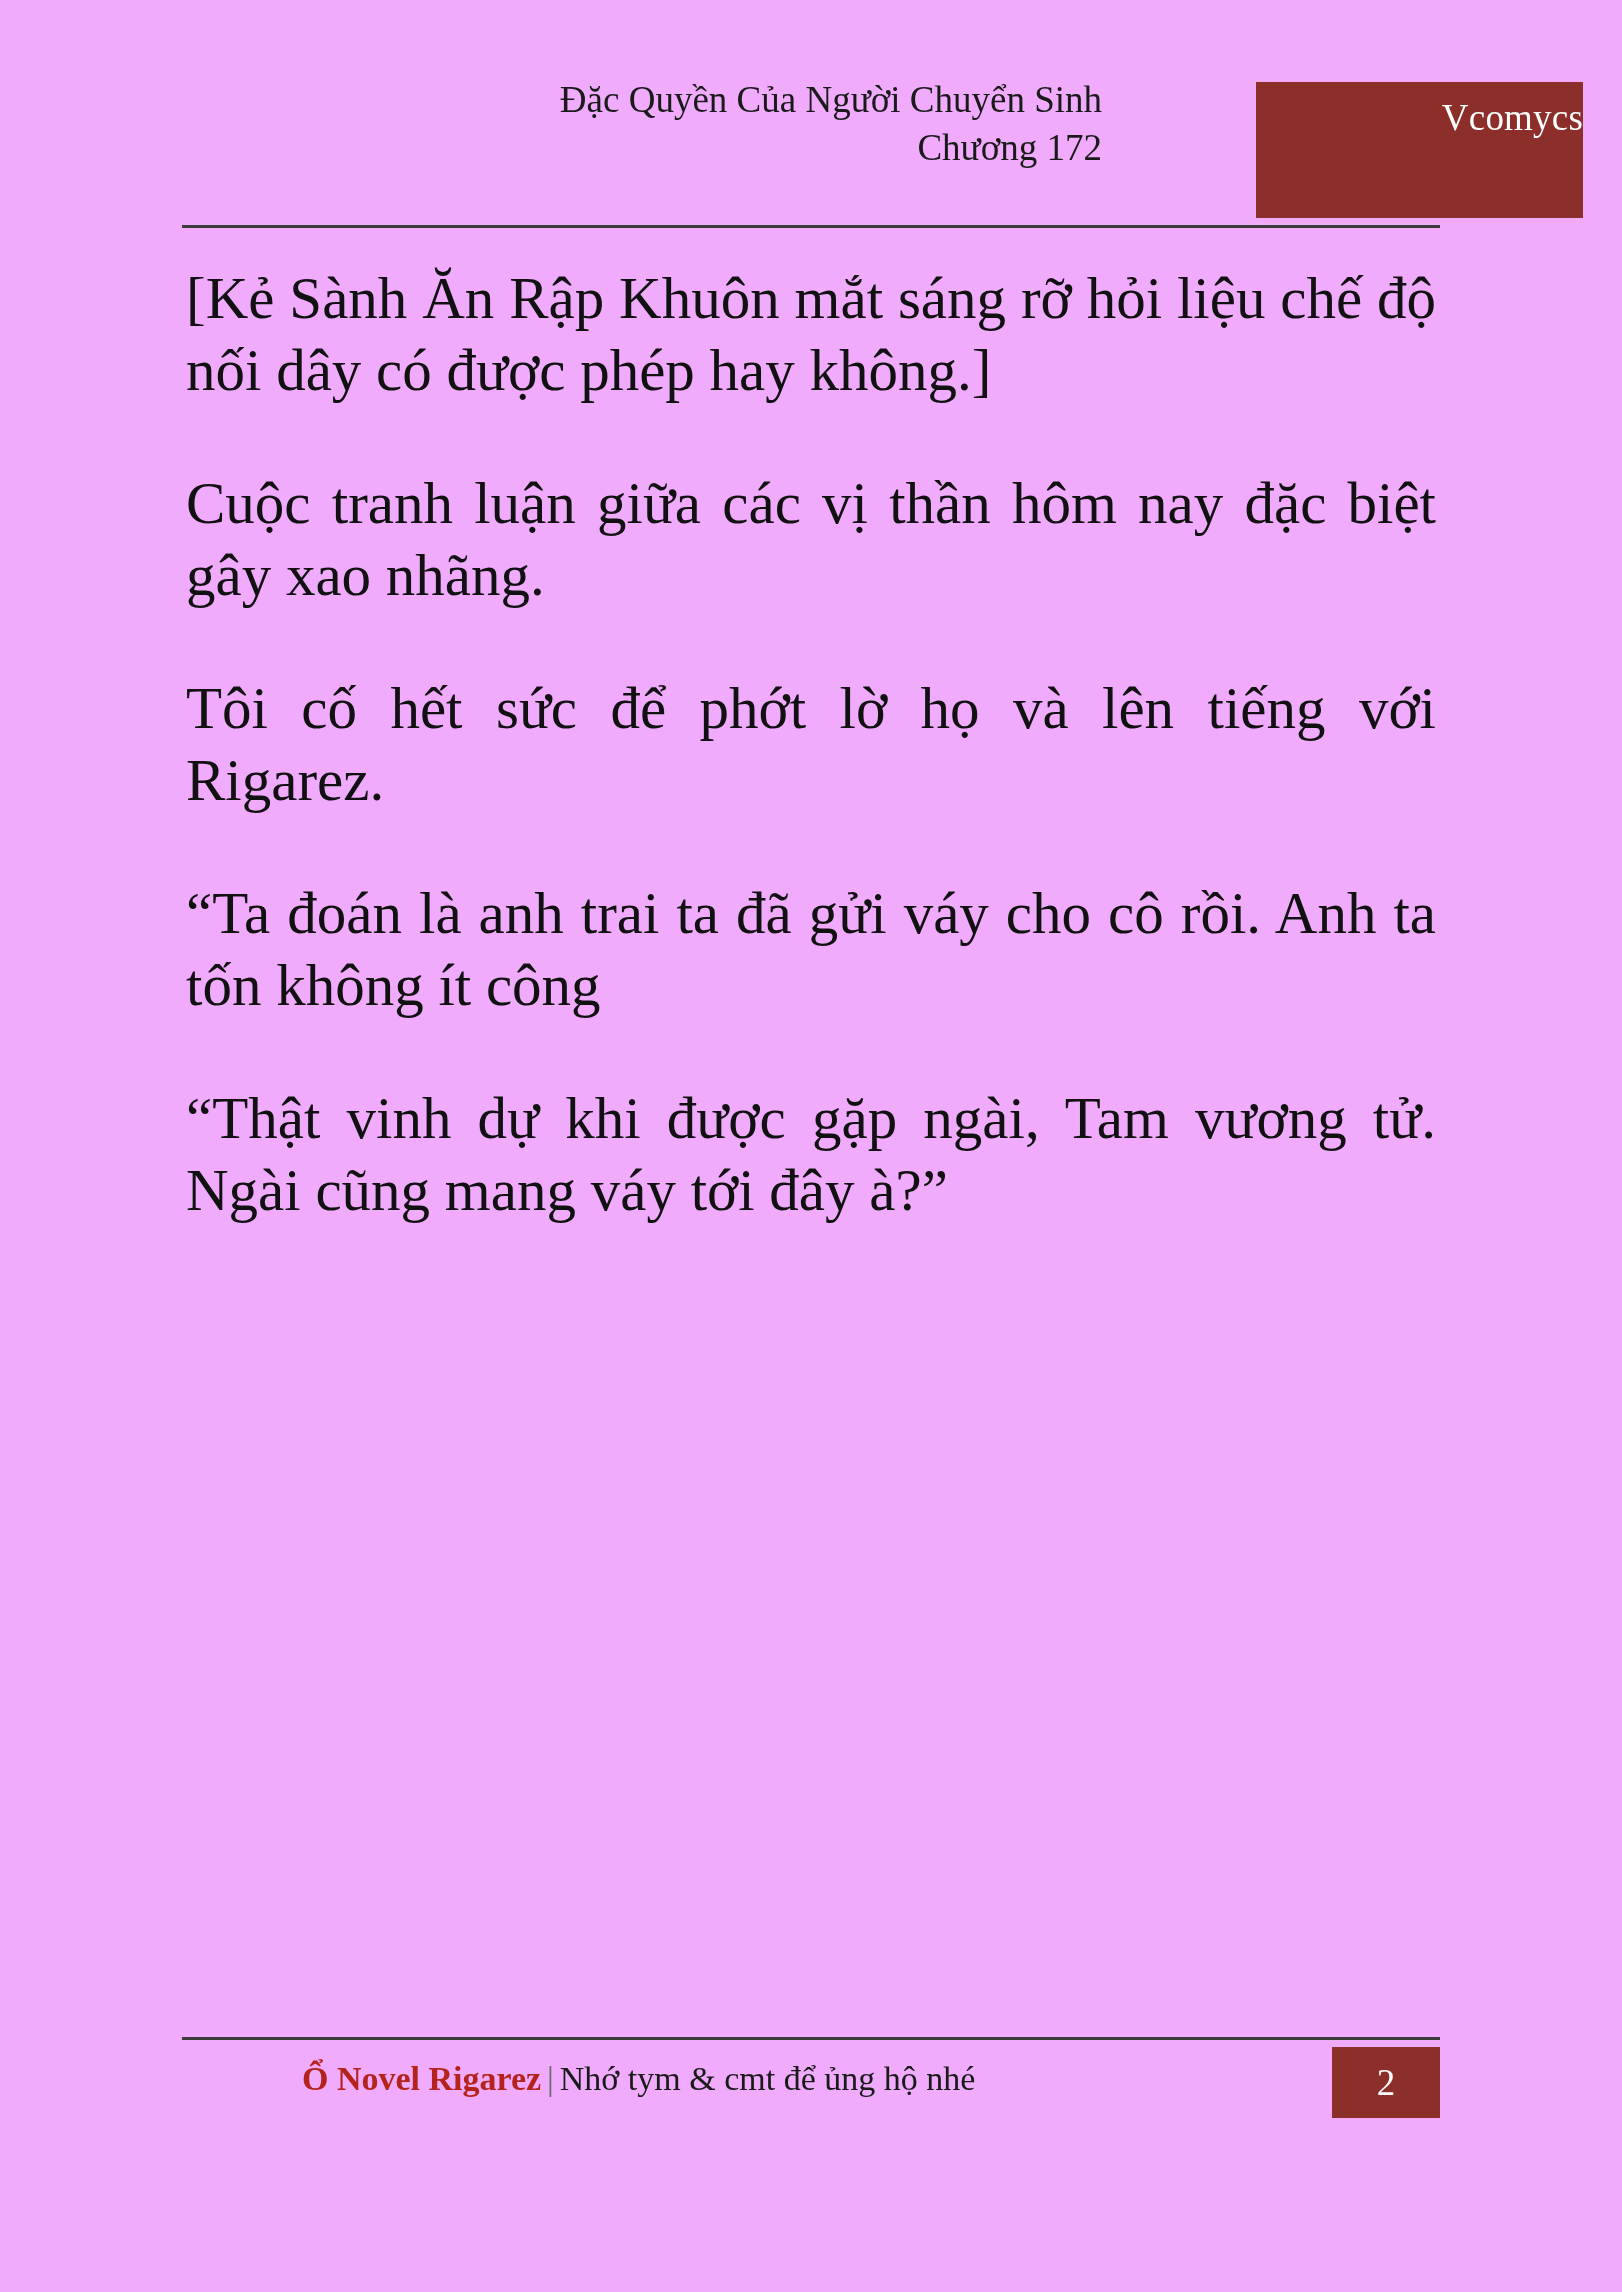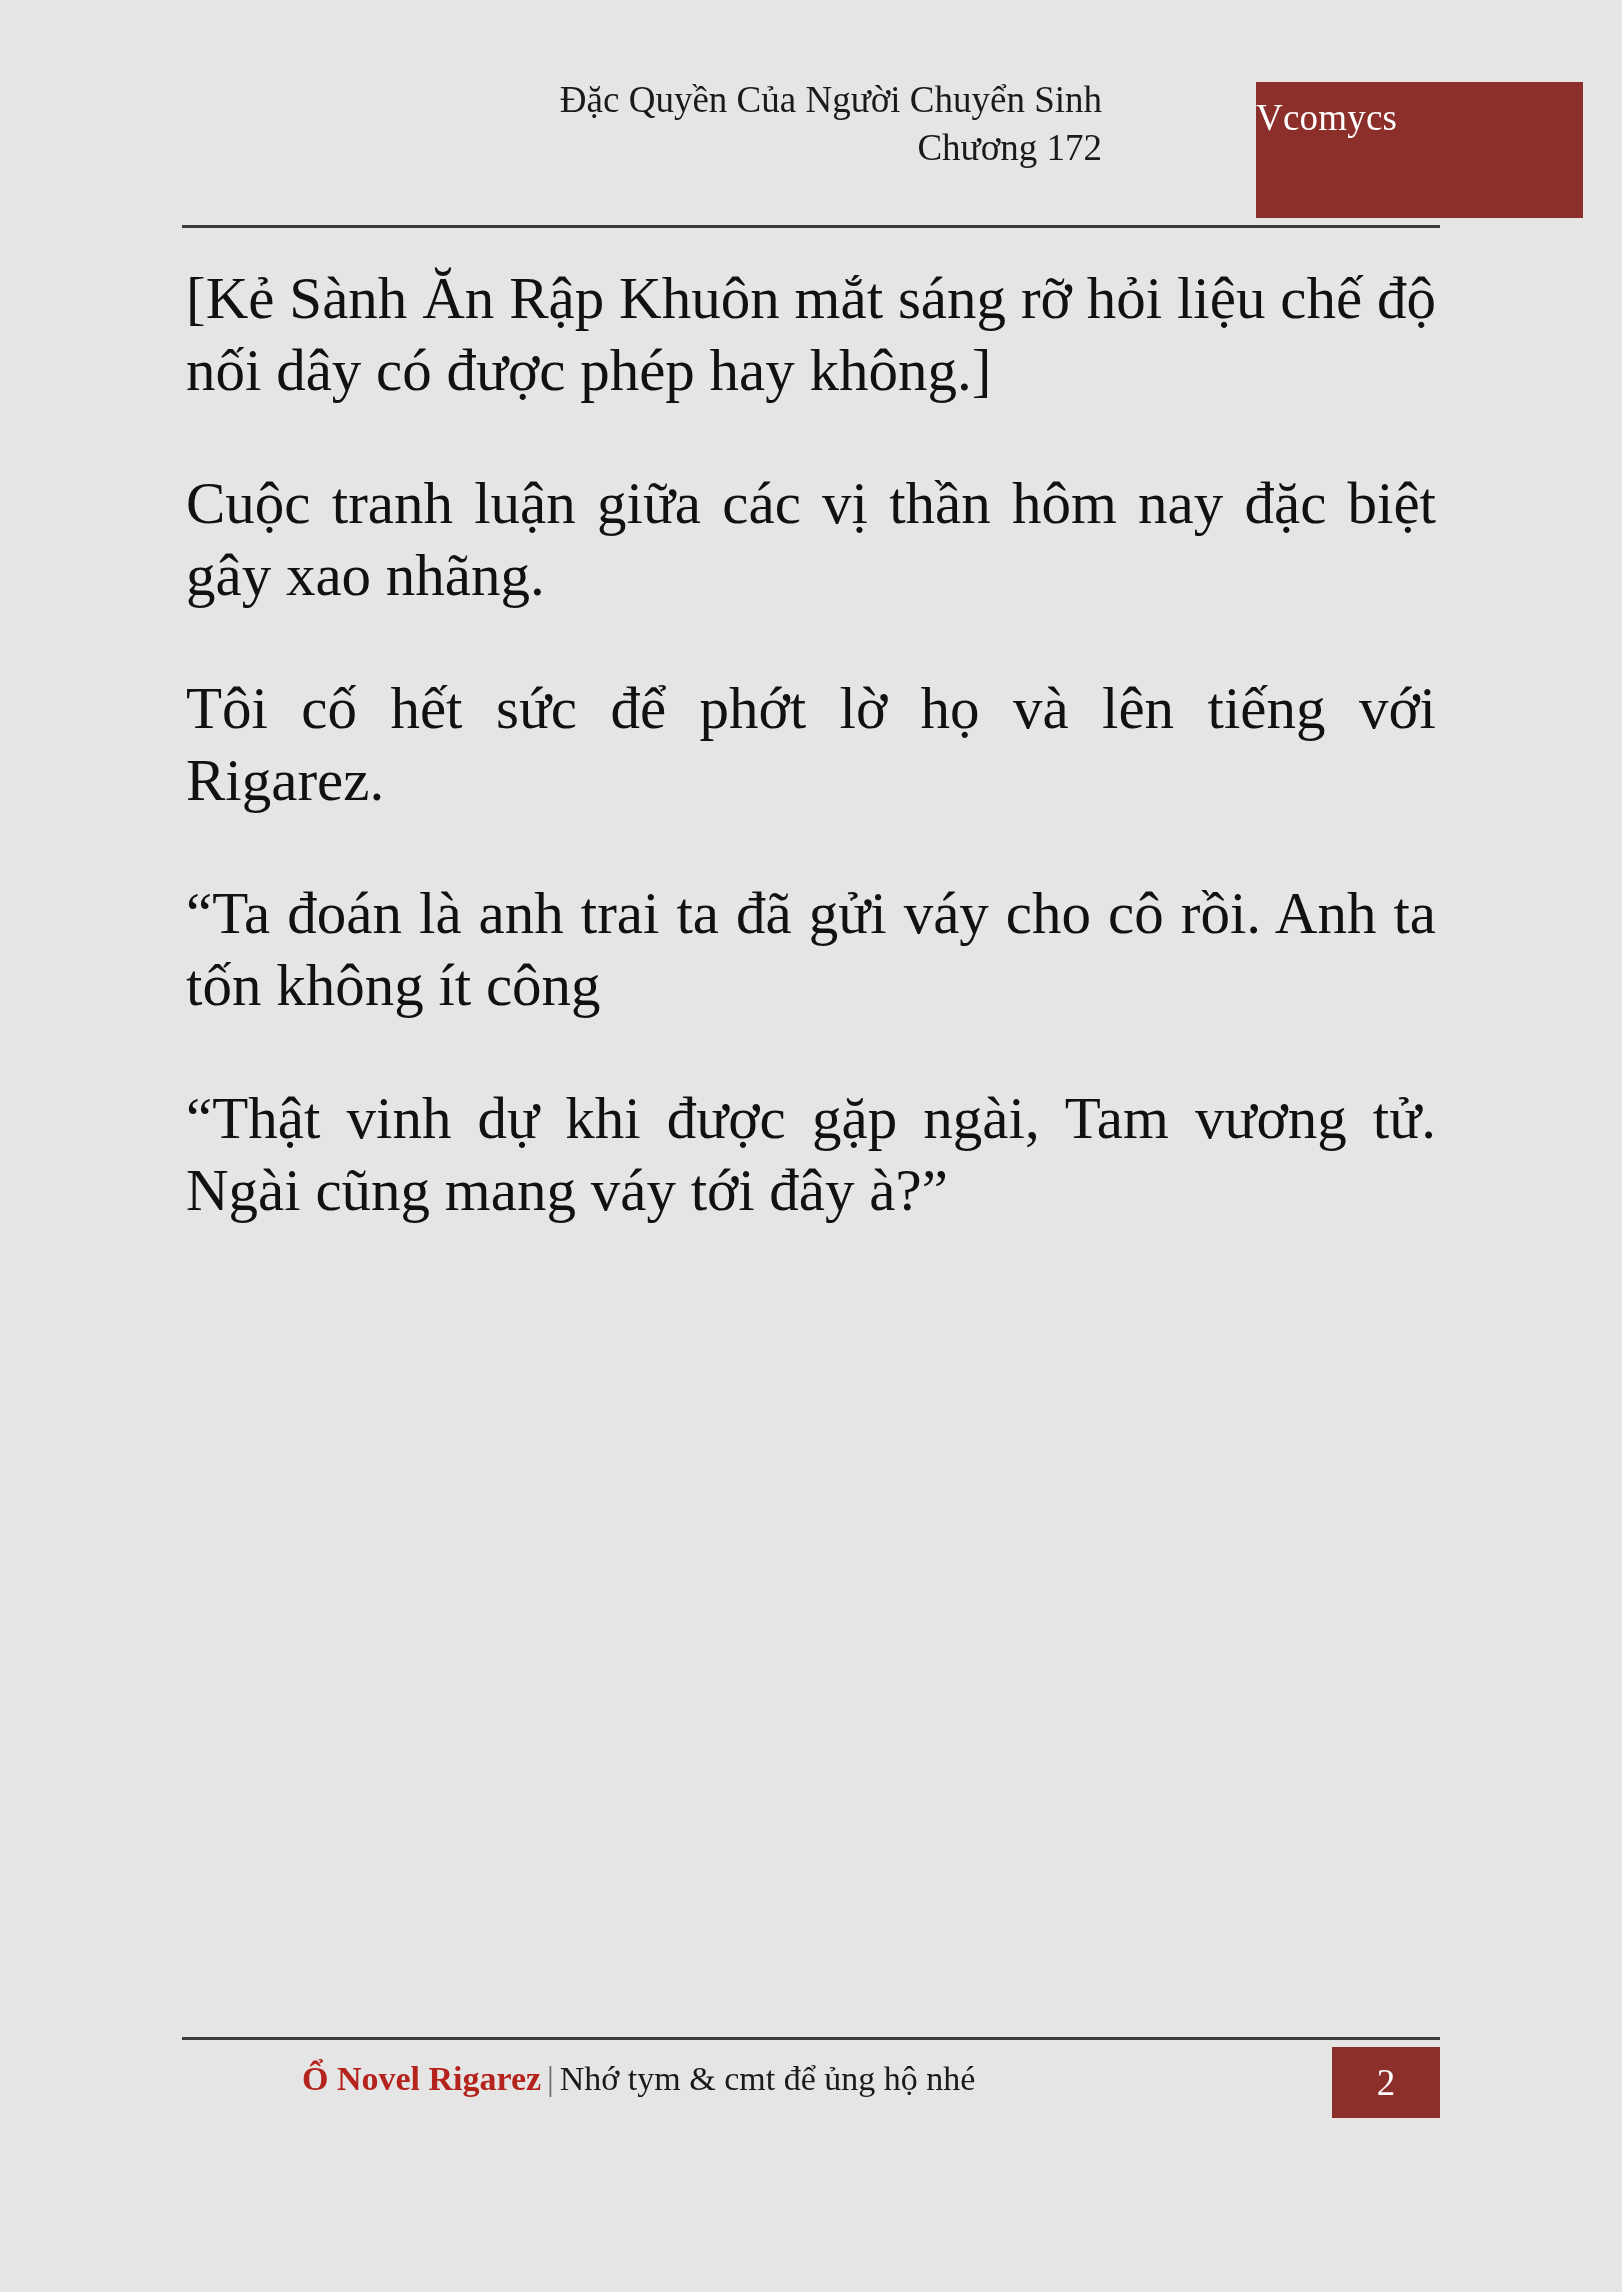--- a/index.html
+++ b/index.html
@@ -14,21 +14,21 @@
     color: #1a1a1a;
     position: relative;
     overflow: hidden;
   }
 
   .page {
     position: absolute;
     left: 0; top: 0;
     width: 1622px;
     height: 2293px;
-    background: #e5e5e5;
+    background: #f0abfc;
   }
 
   
   .header {
     position: absolute;
     left: 182px;
     top: 76px;
     width: 1258px;
     height: 149px;
   }
@@ -56,21 +56,21 @@
   }
 
   .brand-box {
     position: absolute;
     left: 1074px;
     top: 5.9px;
     width: 327px;
     height: 136px;
     background: #8c2f2a;
     color: #ffffff;
-    text-align: left;
+    text-align: right;
     line-height: 1.28;
     padding-top: 11.8px;
     box-sizing: border-box;
   }
   .brand-line-1 {
     display: block;
     font-size: 37px;
     letter-spacing: 0.2px;
   }
   .brand-line-2 {

